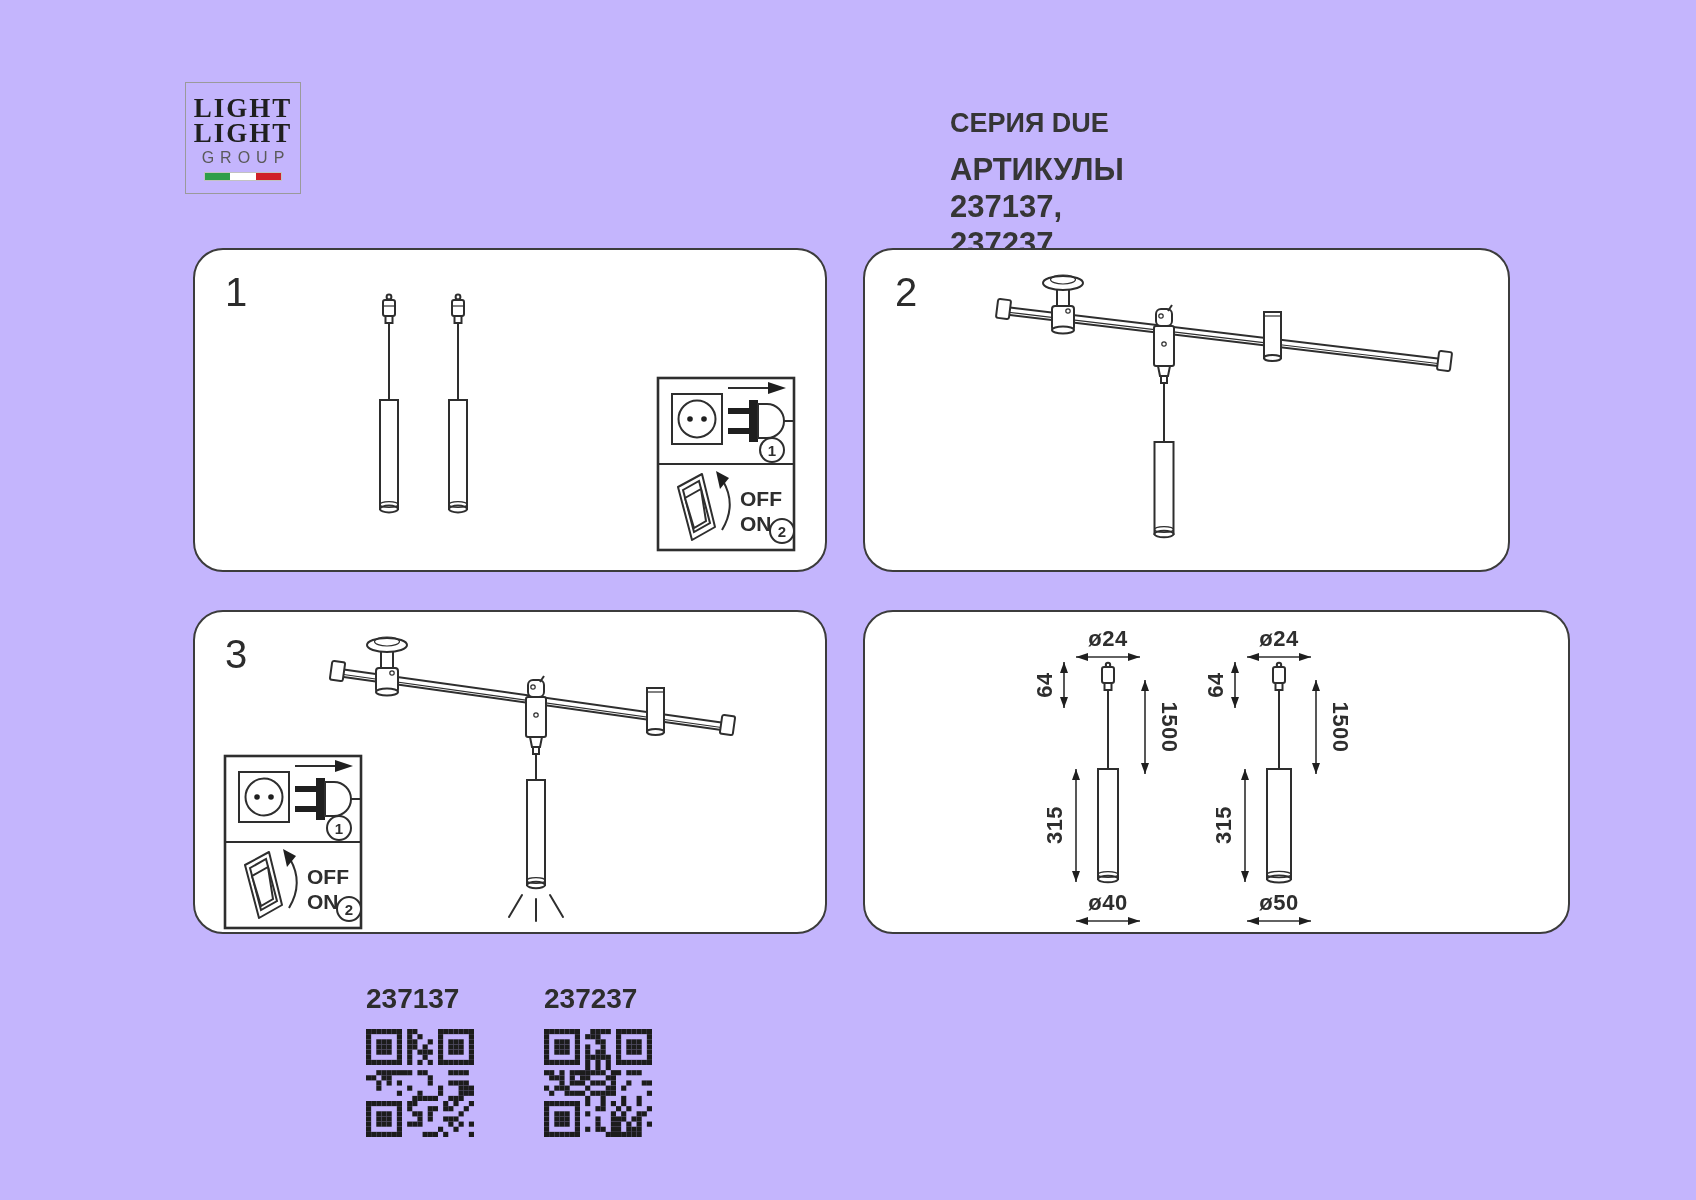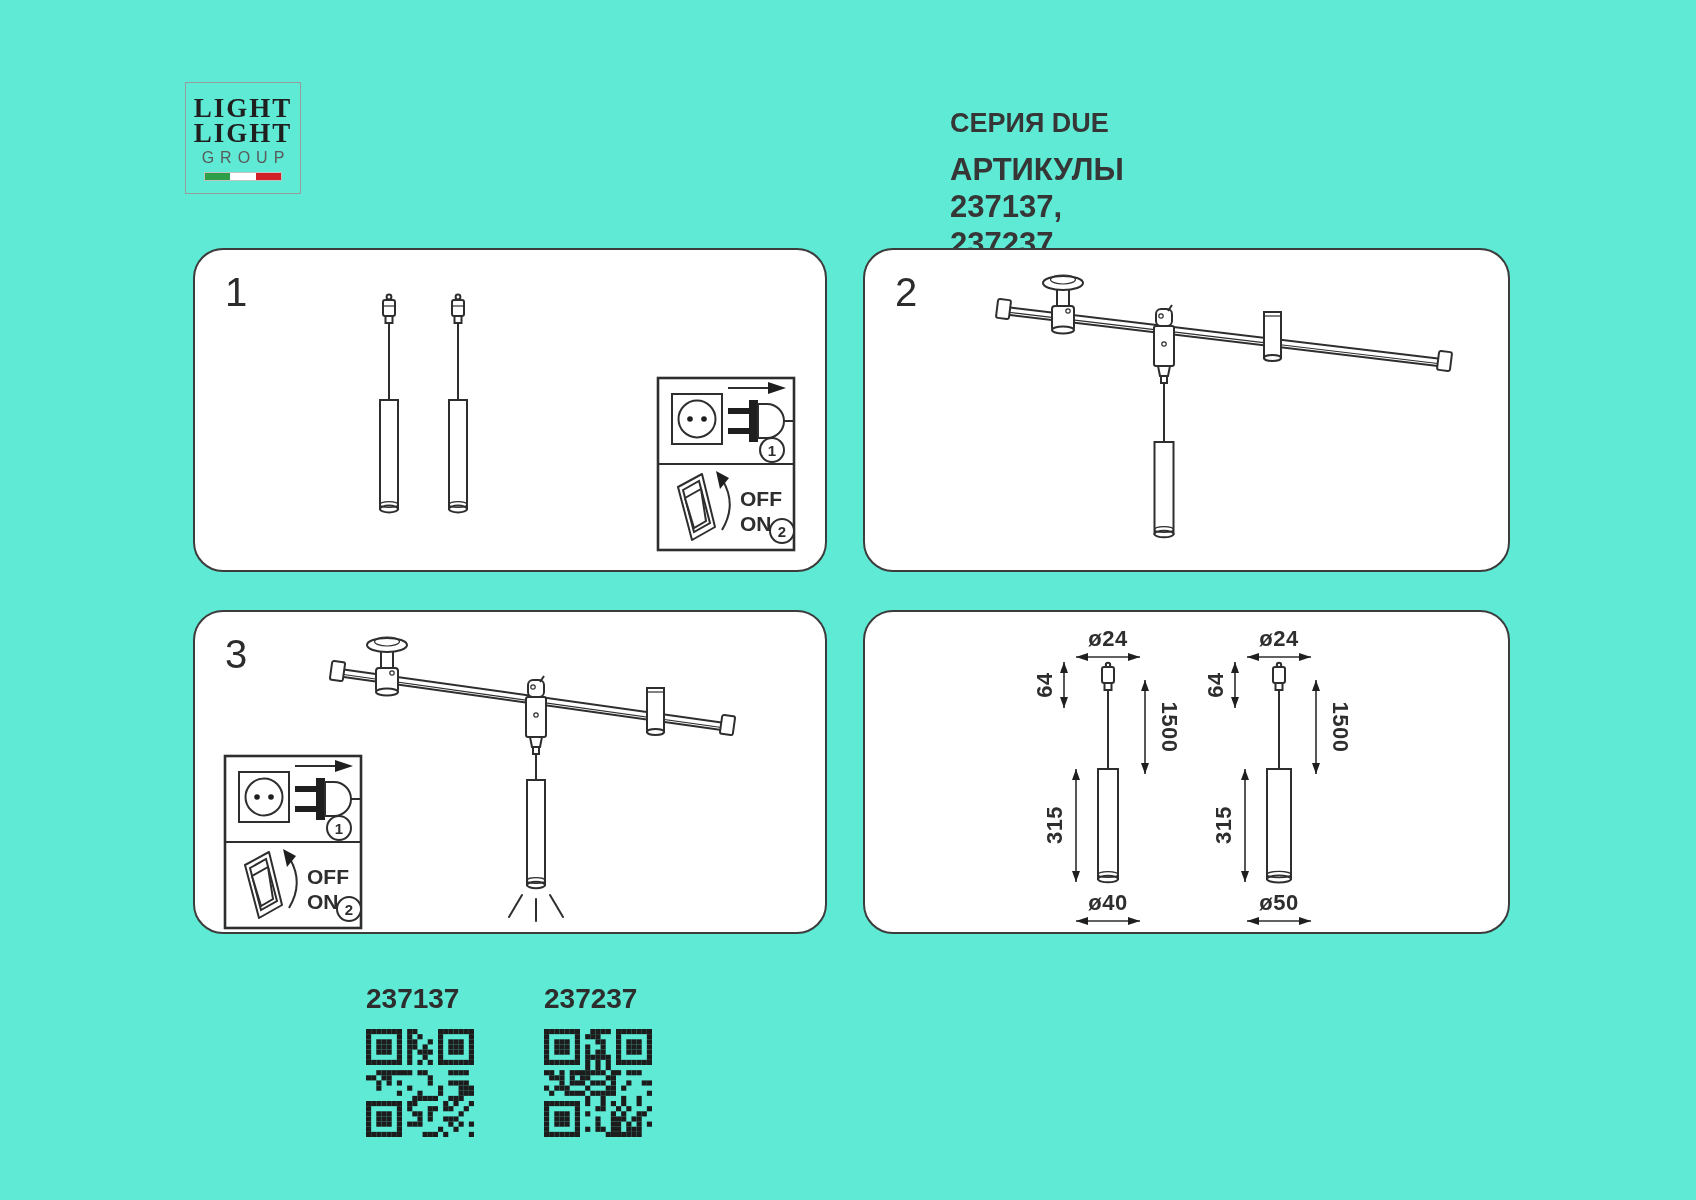--- a/index.html
+++ b/index.html
@@ -1,16 +1,16 @@
 <!DOCTYPE html>
 <html><head>
 <meta charset="utf-8">
 <style>
   html,body{margin:0;padding:0;background:#fff;}
-  .page{position:relative;width:1696px;height:1200px;background:#5eead4;overflow:hidden;
+  .page{position:relative;width:1696px;height:1200px;background:#c4b5fd;overflow:hidden;
         font-family:"Liberation Sans",sans-serif;color:#333;}
   .abs{position:absolute;}
 
   
   .logo-box{left:185px;top:82px;width:114px;height:110px;border:1px solid #9a9a9a;
             display:flex;flex-direction:column;align-items:center;justify-content:center;}
   .logo-word{font-family:"Liberation Serif",serif;font-weight:700;font-size:27px;line-height:25px;
              letter-spacing:2px;color:#1f1f1f;}
   .logo-group{font-family:"Liberation Sans",sans-serif;font-size:16px;letter-spacing:6px;
               color:#5a5a5a;margin-top:3px;margin-left:6px;}
@@ -20,21 +20,21 @@
               letter-spacing:.2px;}
   .series-col{left:950px;top:108px;width:292px;text-align:left;color:#363636;}
   .series-label{font-size:27px;font-weight:700;margin-bottom:12px;}
   .articles-line{font-size:31px;font-weight:700;line-height:37px;}
 
   
   .panel{position:absolute;border:2.5px solid #3c3c3c;border-radius:30px;box-sizing:border-box;background:#fff;}
   .p1{left:193px;top:248px;width:634px;height:324px;}
   .p2{left:863px;top:248px;width:647px;height:324px;}
   .p3{left:193px;top:610px;width:634px;height:324px;}
-  .p4{left:863px;top:610px;width:647px;height:324px;}
+  .p4{left:863px;top:610px;width:707px;height:324px;}
   .panel-num{position:absolute;left:30px;top:20px;font-size:40px;font-weight:500;color:#2c2c2c;}
   .panel svg{position:absolute;left:0;top:0;}
 
   svg .ln{stroke:#2e2e2e;stroke-width:2;fill:none;}
   svg .thin{stroke:#2e2e2e;stroke-width:1.2;fill:none;}
   svg .wh{fill:#ffffff;stroke:#2e2e2e;stroke-width:2;}
   svg .blk{fill:#1f1f1f;stroke:none;}
   svg text{font-family:"Liberation Sans",sans-serif;fill:#2e2e2e;}
   svg .dim{font-size:22px;font-weight:700;letter-spacing:.5px;}
   svg .offon{font-size:21px;font-weight:700;}

